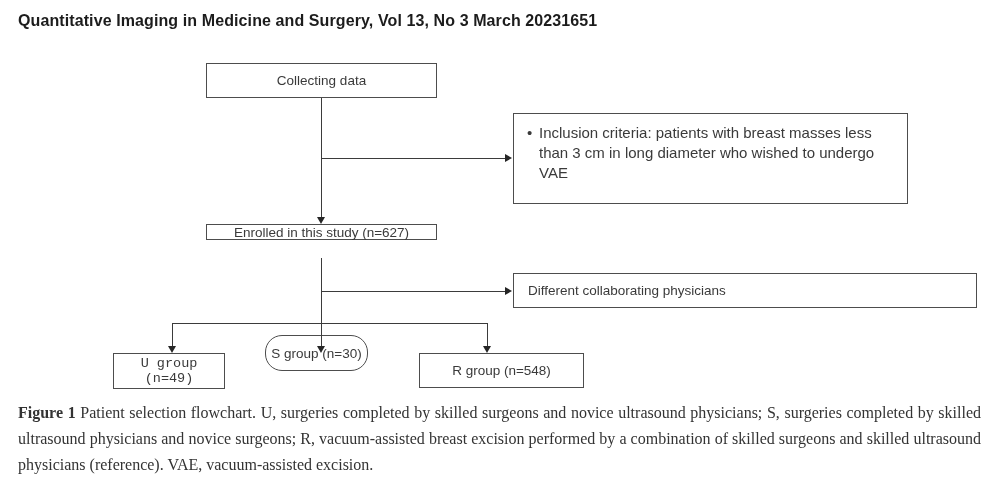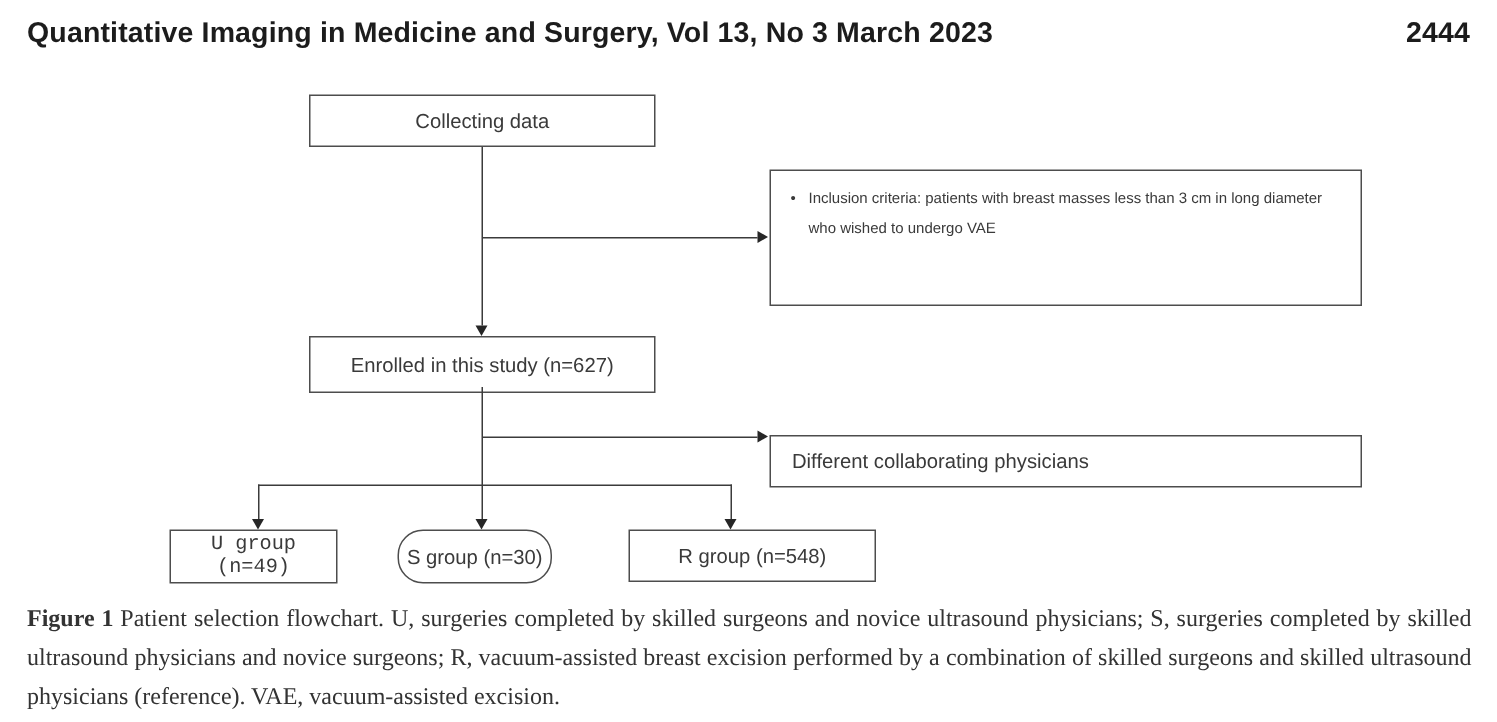--- a/index.html
+++ b/index.html
@@ -16,65 +16,63 @@
     font-family: "Liberation Sans", sans-serif;
   }
 
   
   .header {
     position: absolute;
     left: 18px;
     top: 12px;
     width: 962px;
     display: flex;
-    justify-content: space-between;
     align-items: baseline;
     font-weight: bold;
-    font-size: 19px;
+    font-size: 16px;
     color: #1c1c1c;
     letter-spacing: 0.1px;
   }
 
   
   .box {
     position: absolute;
     box-sizing: border-box;
     border: 1px solid #4d4d4d;
     background: #ffffff;
     color: #3a3a3a;
     font-size: 13.5px;
     display: flex;
     align-items: center;
     justify-content: center;
     text-align: center;
   }
   .box-collecting { left: 206px; top: 63px;  width: 231px; height: 35px; }
-  .box-enrolled   { left: 206px; top: 224px; width: 231px; height: 38px; }
+  .box-enrolled   { left: 206px; top: 224px; width: 231px; height: 16px; }
   .box-criteria   {
     left: 513px; top: 113px; width: 395px; height: 91px;
     display: block;
     text-align: left;
     padding: 9px 10px 0 12px;
   }
   .box-physicians {
-    left: 513px; top: 273px; width: 395px; height: 35px;
+    left: 513px; top: 273px; width: 464px; height: 35px;
     justify-content: flex-start;
     text-align: left;
     padding-left: 14px;
-    margin-top: 17px;
   }
   .box-u { left: 113px; top: 353px; width: 112px; height: 36px; font-family: Liberation Mono, monospace; }
-  .box-s { left: 265px; top: 353px; width: 103px; height: 36px; border-radius: 17px; }
+  .box-s { left: 265px; top: 335px; width: 103px; height: 36px; border-radius: 17px; }
   .box-r { left: 419px; top: 353px; width: 165px; height: 35px; }
 
   .bullet {
     position: relative;
     padding-left: 13px;
     line-height: 20px;
-    font-size: 10px;
+    font-size: 15px;
   }
   .bullet::before {
     content: "\2022";
     position: absolute;
     left: 1px;
     top: 0;
   }
 
   
   .line {
@@ -128,21 +126,21 @@
     font-weight: bold;
   }
 </style>
 </head>
 <body>
 
 <div class="page">
 
   <div class="header">
     <span>Quantitative Imaging in Medicine and Surgery, Vol 13, No 3 March 2023</span>
-    <span>2444</span>
+    <span>1651</span>
   </div>
 
   <div>
 
     <div class="box box-collecting">Collecting data</div>
 
     <div class="box box-criteria">
       <div class="bullet">Inclusion criteria: patients with breast masses less than 3 cm in long diameter who wished to undergo VAE</div>
     </div>
 

